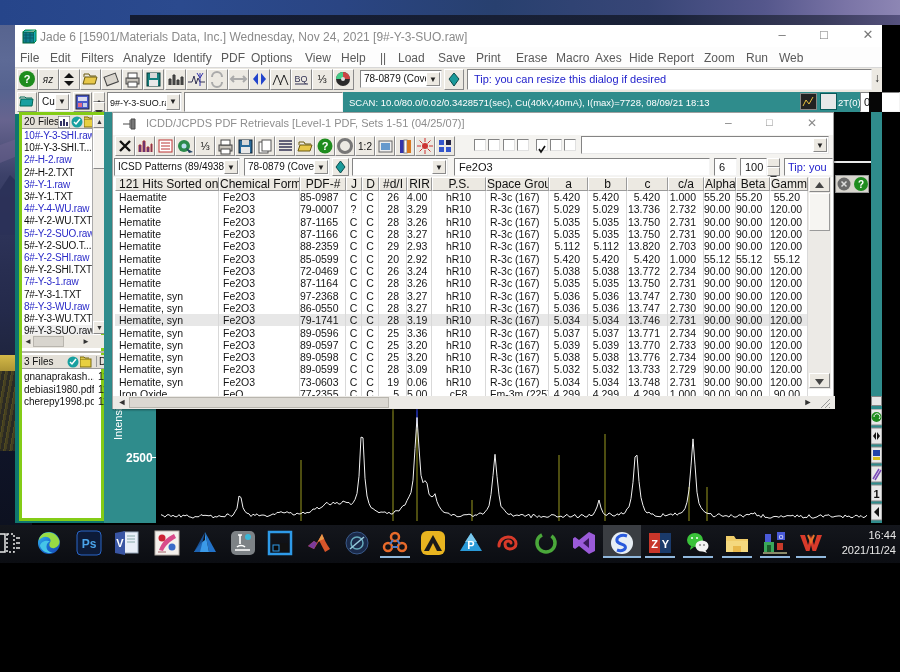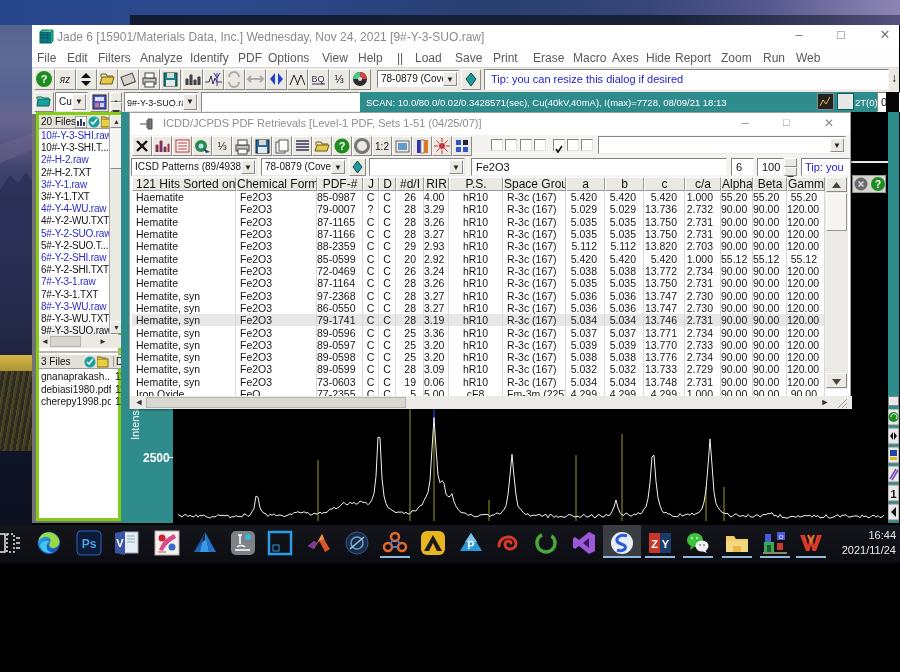--- a/index.html
+++ b/index.html
@@ -12,21 +12,21 @@
 #desk-top { left:0; top:0; width:900px; height:25px;
   background:linear-gradient(90deg,#26458a 0%,#2b4a8e 20%,#2a4583 38%,#28406f 55%,#384677 72%,#55578c 85%,#7a74a6 94%,#8d86b4 100%); }
 #desk-top:after { content:""; position:absolute; left:130px; top:15px; width:770px; height:10px;
   background:linear-gradient(90deg,#131b31 0%,#161e34 40%,#1a2238 70%,#3a3c5c 90%,#56527e 100%); }
 #desk-left { left:0; top:25px; width:32px; height:500px;
   background:linear-gradient(180deg,#57648f 0%,#5d6a96 7%,#566390 13%,#67648f 19%,#55567f 24%,#3c4169 30%,#2f355b 39%,#282e51 49%,#242a4b 57%,#212743 63%,#1f2540 66%,#10152a 80%,#0d1120 100%); }
 #desk-left .gold { position:absolute; left:0; top:330px; width:32px; height:16px; background:linear-gradient(180deg,#d4b948,#ac9434); }
 #desk-left .spk { position:absolute; left:0; top:346px; width:32px; height:80px; background:repeating-linear-gradient(100deg,#4a431f 0 2px,#2e2c22 2px 5px,#57501f 5px 6px); opacity:.9; }
 
 
-#win { left:32px; top:25px; width:867px; height:498px; background:#737373; }
+#win { left:15px; top:25px; width:867px; height:498px; background:#0f766e; }
 #titlebar { left:0; top:0; width:867px; height:22px; background:#fff; }
 #titlebar .ttl { position:absolute; left:25px; top:5px; font-size:12px; color:#8a8a8a; }
 .winbtn { position:absolute; top:0; width:30px; height:22px; color:#777; font-size:13px; text-align:center; line-height:20px; }
 #menubar { left:0; top:22px; width:867px; height:21px; background:#fdfdfd; border-bottom:1px solid #d8d8d8; }
 #menubar span { position:absolute; top:4px; font-size:12px; color:#5a5a5a; }
 #toolbar1 { left:0; top:43px; width:867px; height:24px; background:#ece9e2; }
 #toolbar2 { left:0; top:67px; width:867px; height:22px; background:#ece9e2; }
 .tbtn { position:absolute; top:1px; height:21px; background:#ece9e2; border:1px solid; border-color:#fff #8a8a8a #8a8a8a #fff; }
 .sunken { background:#fff; border:1px solid; border-color:#848484 #f4f4f4 #f4f4f4 #848484; }
 .combo { position:absolute; background:#fff; border:1px solid; border-color:#848484 #e8e8e8 #e8e8e8 #848484; font-size:10px; color:#111; overflow:hidden; white-space:nowrap; }

